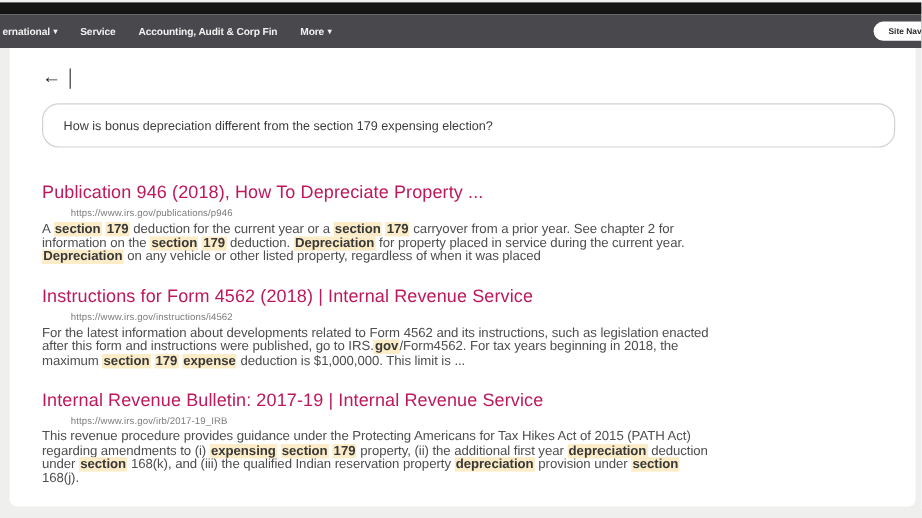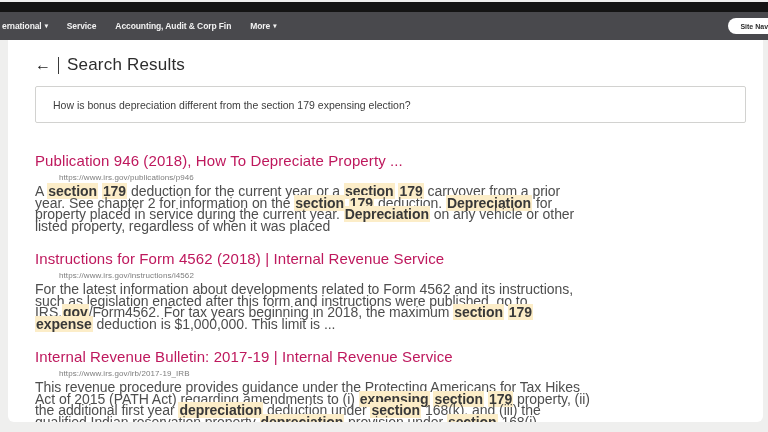--- a/index.html
+++ b/index.html
@@ -46,41 +46,41 @@
   .back-arrow { font-size: 16px; color: #1d1d1d; line-height: 1; cursor: pointer; }
   .header-divider {
     display: inline-block; width: 0; height: 17px;
     border-left: 1.5px solid #3a3a3a; margin: 0 8px 0 7px;
   }
   .page-title {
     font-size: 17px; font-weight: 400; color: #2d2d2d; letter-spacing: 0.2px;
   }
   .query-box {
     margin-top: 10px; width: 711px; height: 37px;
-    background: #ffffff; border: 1px solid #d2d2d0; border-radius: 2px;
+    background: #ffffff; border: 1px solid #d2d2d0; border-radius: 14px;
     display: flex; align-items: center; padding-left: 17px;
     cursor: text;
   }
   .query-text { font-size: 10.5px; color: #3d3d3d; }
   .results { margin-top: 29px; }
   .result { margin-bottom: 18px; }
   .result-title {
     display: inline-block;
     font-size: 15px; line-height: 17px; font-weight: 400;
     color: #be185d; text-decoration: none; cursor: pointer;
     letter-spacing: 0.1px;
   }
   .result-url {
     margin-top: 3px; font-size: 8px; color: #7d7d7d; line-height: 10px;
     letter-spacing: 0.1px;
     padding-left: 24px;
   }
   .result-snippet {
     margin-top: 3px; width: 556px;
-    font-size: 14px; line-height: 11.5px; color: #4e4e4e;
+    font-size: 11px; line-height: 11.5px; color: #4e4e4e;
     letter-spacing: -0.05px;
   }
   .hl {
     font-weight: bold; color: #383838;
     background: #fcedc8;
     padding: 0 1px;
   }
 </style>
 </head>
 <body>
@@ -94,21 +94,20 @@
       <span class="nav-item">Accounting, Audit &amp; Corp Fin</span>
       <span class="nav-item">More<span class="nav-caret">▾</span></span>
     </div>
   <button class="site-nav-btn">Site Navi</button>
 </nav>
 
 <div class="content-card">
   <header class="page-header">
     <span class="back-arrow">←</span>
     <span class="header-divider"></span>
-    <h1 class="page-title">Search Results</h1>
   </header>
 
   <div class="query-box">
     <span class="query-text">How is bonus depreciation different from the section 179 expensing election?</span>
   </div>
 
   <main class="results" id="results">
       <article class="result"><a class="result-title">Publication 946 (2018), How To Depreciate Property ...</a><div class="result-url">https://www.irs.gov/publications/p946</div><div class="result-snippet"><span>A </span><span class="hl">section</span><span> </span><span class="hl">179</span><span> deduction for the current year or a </span><span class="hl">section</span><span> </span><span class="hl">179</span><span> carryover from a prior year. See chapter 2 for information on the </span><span class="hl">section</span><span> </span><span class="hl">179</span><span> deduction. </span><span class="hl">Depreciation</span><span> for property placed in service during the current year. </span><span class="hl">Depreciation</span><span> on any vehicle or other listed property, regardless of when it was placed</span></div></article>
       <article class="result"><a class="result-title">Instructions for Form 4562 (2018) | Internal Revenue Service</a><div class="result-url">https://www.irs.gov/instructions/i4562</div><div class="result-snippet"><span>For the latest information about developments related to Form 4562 and its instructions, such as legislation enacted after this form and instructions were published, go to IRS.</span><span class="hl">gov</span><span>/Form4562. For tax years beginning in 2018, the maximum </span><span class="hl">section</span><span> </span><span class="hl">179</span><span> </span><span class="hl">expense</span><span> deduction is $1,000,000. This limit is ...</span></div></article>
       <article class="result"><a class="result-title">Internal Revenue Bulletin: 2017-19 | Internal Revenue Service</a><div class="result-url">https://www.irs.gov/irb/2017-19_IRB</div><div class="result-snippet"><span>This revenue procedure provides guidance under the Protecting Americans for Tax Hikes Act of 2015 (PATH Act) regarding amendments to (i) </span><span class="hl">expensing</span><span> </span><span class="hl">section</span><span> </span><span class="hl">179</span><span> property, (ii) the additional first year </span><span class="hl">depreciation</span><span> deduction under </span><span class="hl">section</span><span> 168(k), and (iii) the qualified Indian reservation property </span><span class="hl">depreciation</span><span> provision under </span><span class="hl">section</span><span> 168(j).</span></div></article>

